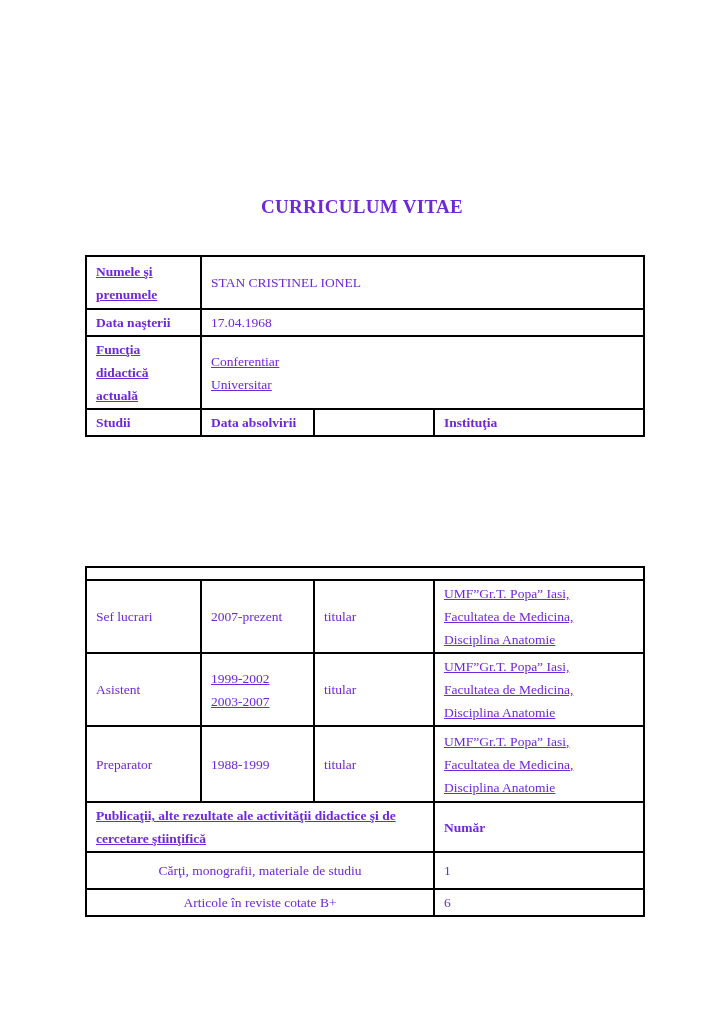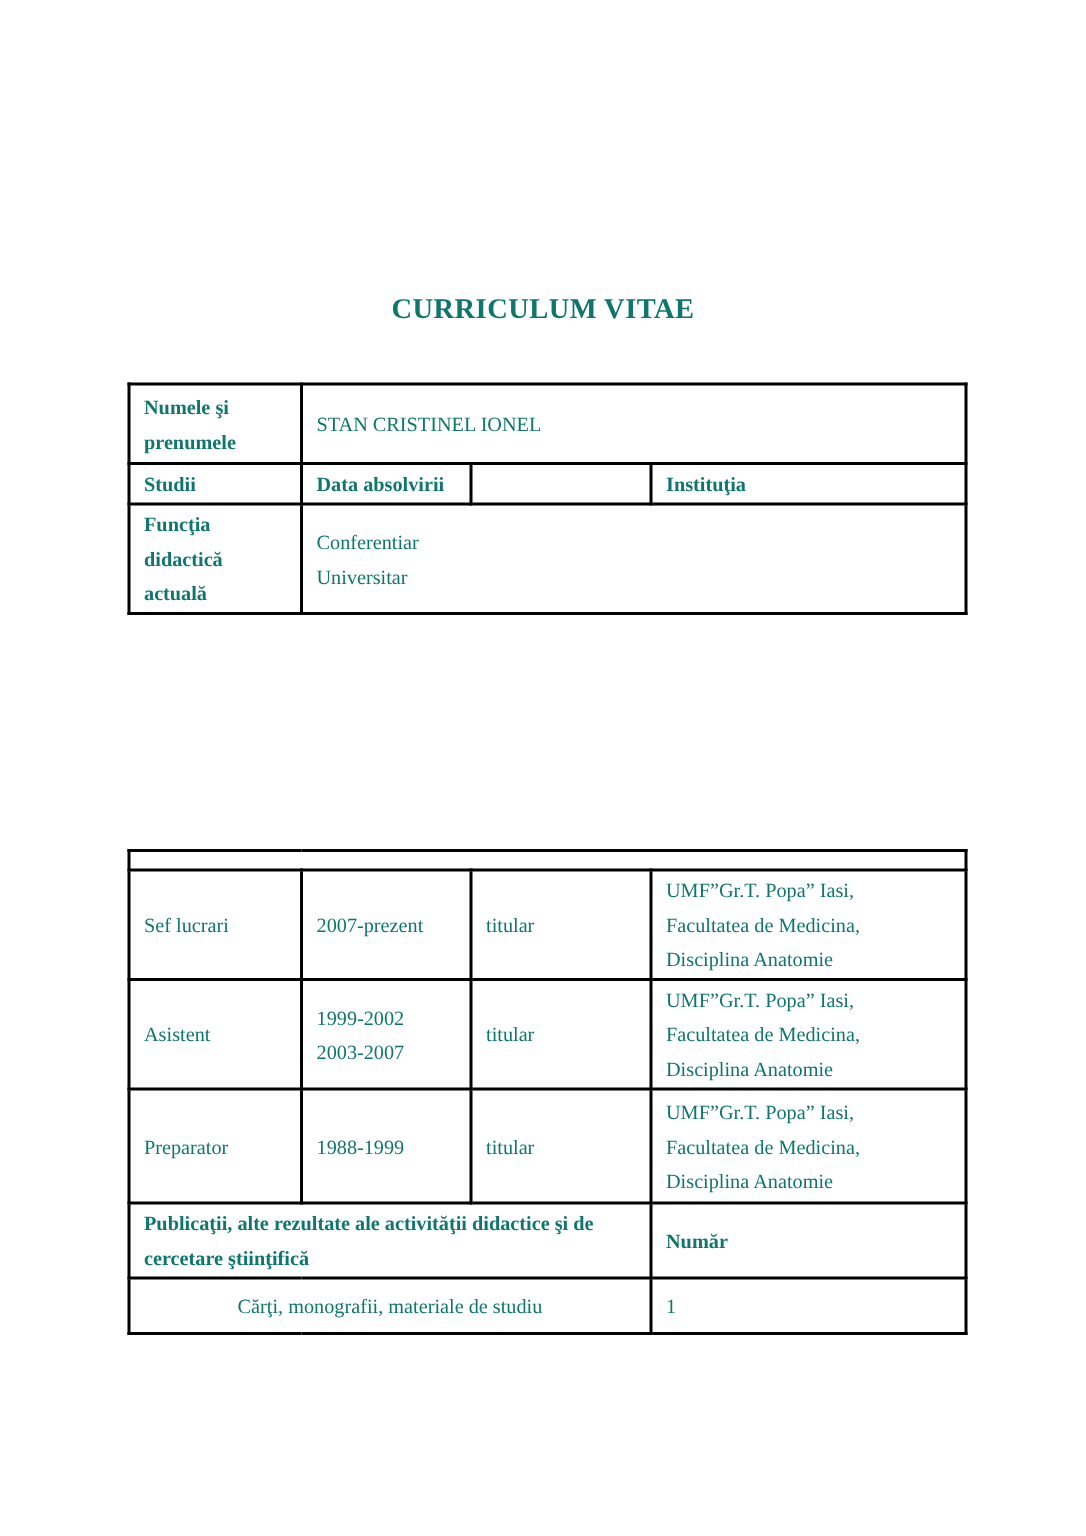--- a/index.html
+++ b/index.html
@@ -6,21 +6,21 @@
     margin: 0;
     padding: 0;
     background: #ffffff;
   }
   .page {
     position: relative;
     width: 724px;
     height: 1024px;
     background: #ffffff;
     font-family: "Liberation Serif", serif;
-    color: #0f766e;
+    color: #6d28d9;
     overflow: hidden;
   }
   .doc-title {
     position: absolute;
     top: 196px;
     left: 0;
     width: 100%;
     margin: 0;
     text-align: center;
     font-size: 19px;
@@ -38,21 +38,21 @@
   #table2 { top: 566px; }
   table.cv td {
     border: 2px solid #000000;
     padding: 1px 9px;
     font-size: 13.5px;
     line-height: 23px;
     vertical-align: middle;
     overflow: hidden;
   }
   td.b   { font-weight: bold; }
-  td.pre { white-space: pre-line; }
+  td.pre { white-space: pre-line; text-decoration: underline; }
   td.top { vertical-align: top; }
   td.ctr { text-align: center; }
   td.spacer { padding: 0; }
 </style>
 </head>
 <body>
 
 <div class="page">
 
   <h1 class="doc-title">CURRICULUM VITAE</h1>
@@ -63,31 +63,35 @@
       <col style="width:113px">
       <col style="width:120px">
       <col style="width:210px">
     </colgroup>
     <tbody>
         <tr style="height:53px">
       <td class="b pre">Numele şi
 prenumele</td>
       <td colspan="3">STAN CRISTINEL IONEL</td>
     </tr>
-    <tr style="height:23px">
-      <td class="b">Studii</td>
-      <td class="b">Data absolvirii</td>
-      <td></td>
-      <td class="b">Instituţia</td>
+    <tr style="height:25px">
+      <td class="b">Data naşterii</td>
+      <td colspan="3">17.04.1968</td>
     </tr>
     <tr style="height:57px">
       <td class="b pre">Funcţia didactică
 actuală</td>
       <td colspan="3" class="pre top">Conferentiar
 Universitar</td>
+    </tr>
+    <tr style="height:23px">
+      <td class="b">Studii</td>
+      <td class="b">Data absolvirii</td>
+      <td></td>
+      <td class="b">Instituţia</td>
     </tr>
   </tbody>
     </table>
 
   <table class="cv" id="table2">
     <colgroup>
       <col style="width:115px">
       <col style="width:113px">
       <col style="width:120px">
       <col style="width:210px">
@@ -123,16 +127,20 @@
     </tr>
     <tr style="height:43px">
       <td colspan="3" class="b pre">Publicaţii, alte rezultate ale activităţii didactice şi de
 cercetare ştiinţifică</td>
       <td class="b">Număr</td>
     </tr>
     <tr style="height:37px">
       <td colspan="3" class="ctr">Cărţi, monografii, materiale de studiu</td>
       <td>1</td>
     </tr>
+    <tr style="height:26px">
+      <td colspan="3" class="ctr">Articole în reviste cotate B+</td>
+      <td>6</td>
+    </tr>
   </tbody>
     </table>
 
 </div>
 
 </body></html>

